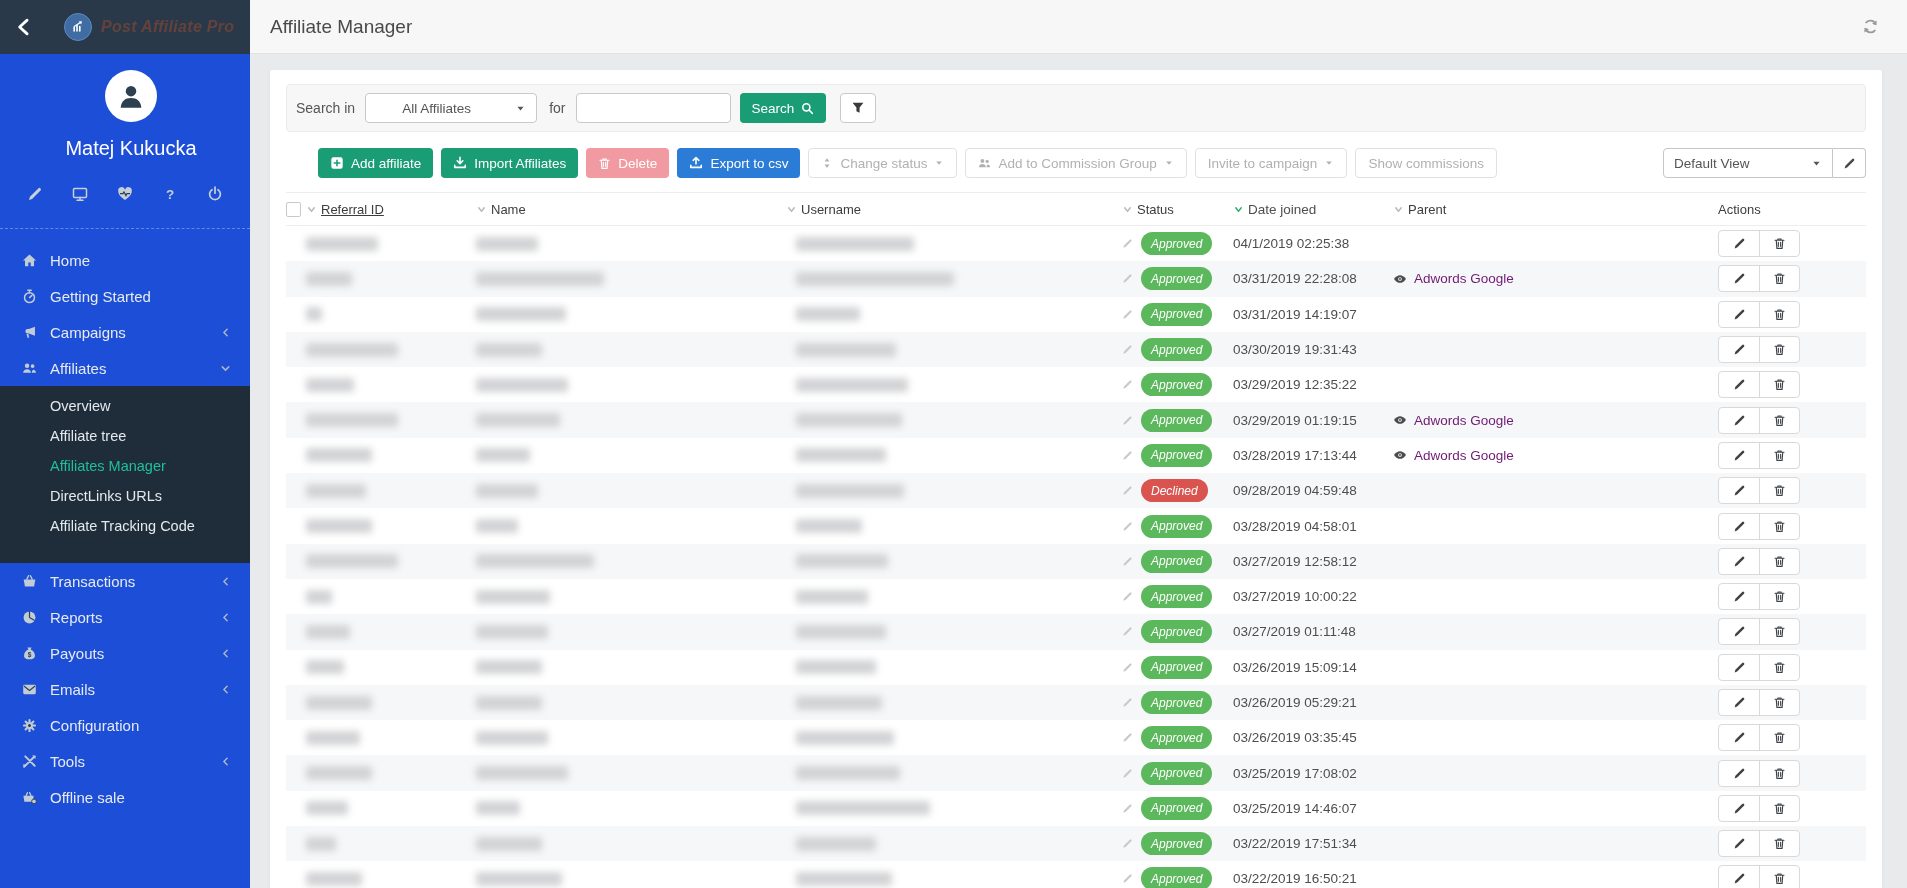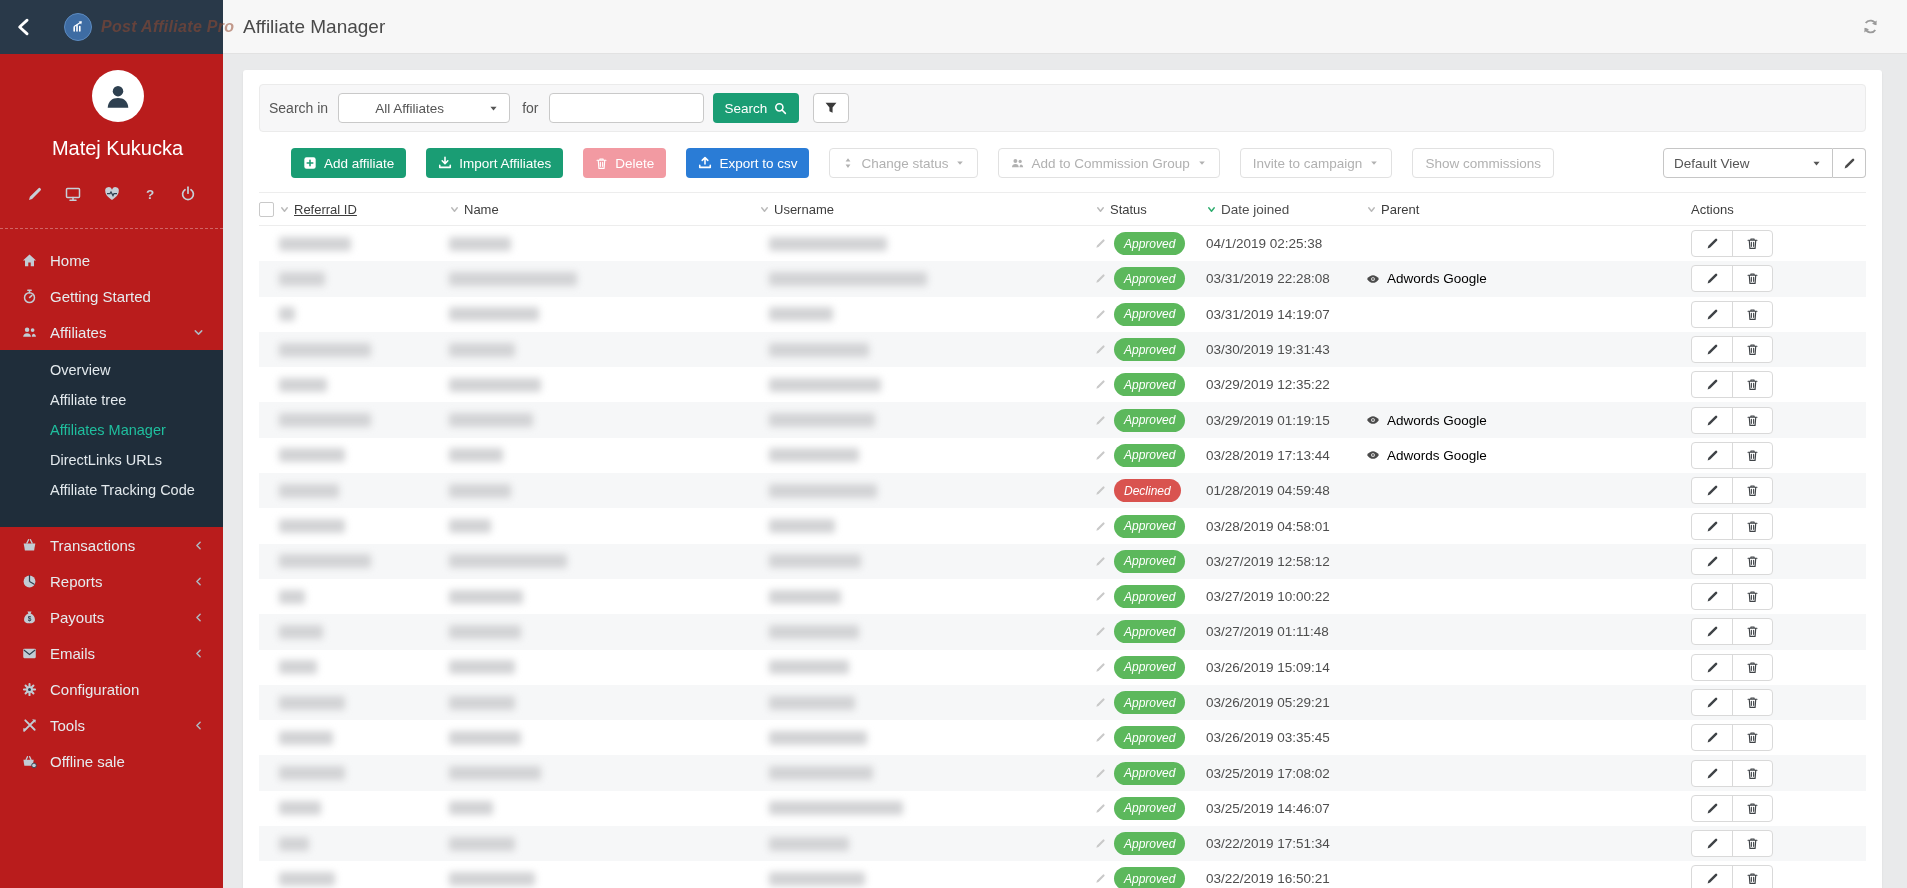--- a/index.html
+++ b/index.html
@@ -1,21 +1,21 @@
 <!DOCTYPE html>
 <html><head>
 <meta charset="utf-8">
 <style>
   * { box-sizing: border-box; margin: 0; padding: 0; }
   html, body { width: 1907px; height: 888px; overflow: hidden; }
   body { font-family: "Liberation Sans", sans-serif; background: #e9eaeb; }
   .app { display: flex; width: 100%; height: 100%; }
 
   
-  .sidebar { width: 223px; flex-shrink: 0; background: #b91c1c; color: #e6ebee; position: relative; }
+  .sidebar { width: 250px; flex-shrink: 0; background: #1d4ed8; color: #e6ebee; position: relative; }
   .side-top { height: 54px; background: #293949; display: flex; align-items: center; padding: 0 14px; }
   .back-ch { color: #fff; display: flex; cursor: pointer; }
   .logo-wrap { display: flex; align-items: center; margin-left: 30px; }
   .logo-circle { width: 28px; height: 28px; border-radius: 50%; background: #3e6ca3; border: 1px solid #5d8bc0; display: flex; align-items: center; justify-content: center; }
   .logo-text { margin-left: 9px; font-size: 16px; font-weight: bold; font-style: italic; color: rgba(150,75,50,.55); letter-spacing: .3px; white-space: nowrap; }
   .profile { text-align: center; padding-top: 16px; margin-left: 12px; }
   .avatar { width: 52px; height: 52px; border-radius: 50%; background: #fff; margin: 0 auto; display: flex; align-items: center; justify-content: center; color: #2e4050; }
   .user-name { margin-top: 14px; font-size: 20px; line-height: 24px; color: #fff; font-weight: 400; }
   .quick-icons { display: flex; justify-content: space-between; padding: 0 27px; margin-top: 26px; color: #c7d0d8; }
   .qi { display: flex; cursor: pointer; }
@@ -43,21 +43,21 @@
   .fake-select { height: 30px; background: #fff; border: 1px solid #c9c9c9; border-radius: 4px; display: flex; align-items: center; justify-content: space-between; padding: 0 10px; font-size: 13.5px; color: #555; cursor: pointer; }
   .scope-select { width: 172px; margin-left: 10px; padding-left: 36px; }
   .for-lbl { margin-left: 12px; }
   .search-input { width: 155px; height: 30px; margin-left: 10px; border: 1px solid #c9c9c9; border-radius: 4px; background: #fff; padding: 0 8px; font-size: 13.5px; color: #333; font-family: "Liberation Sans", sans-serif; }
   .btn { height: 30px; border: none; border-radius: 4px; padding: 0 12px; font-size: 13.5px; display: inline-flex; align-items: center; gap: 7px; cursor: pointer; font-family: "Liberation Sans", sans-serif; white-space: nowrap; }
   .btn-green { background: #1a9d74; color: #fff; }
   .btn-search { margin-left: 9px; }
   .btn-filter { width: 36px; height: 30px; margin-left: 14px; background: #fff; border: 1px solid #c9c9c9; border-radius: 4px; color: #3a3a3a; display: inline-flex; align-items: center; justify-content: center; cursor: pointer; }
 
   
-  .toolbar-row { display: flex; align-items: center; margin-top: 16px; gap: 20px; padding-left: 32px; }
+  .toolbar-row { display: flex; align-items: center; margin-top: 16px; gap: 8px; padding-left: 32px; }
   .btn-danger-dis { background: #f29aa2; color: #fff; cursor: default; }
   .btn-blue { background: #2a7cd6; color: #fff; }
   .btn-ghost { background: #fff; border: 1px solid #e1e1e1; color: #b1b1b1; cursor: default; }
   .btn-ghost .gico { color: #b1b1b1; }
   .view-group { margin-left: auto; display: flex; }
   .view-select { width: 170px; height: 30px; background: #fff; border: 1px solid #c6c6c6; border-radius: 4px 0 0 4px; display: flex; align-items: center; justify-content: space-between; padding: 0 10px; font-size: 13.5px; color: #555; cursor: pointer; }
   .view-edit { width: 33px; height: 30px; background: #fff; border: 1px solid #c6c6c6; border-left: none; border-radius: 0 4px 4px 0; display: flex; align-items: center; justify-content: center; color: #4a4a4a; cursor: pointer; }
 
   
   .table { margin-top: 14px; }
@@ -78,21 +78,21 @@
   .hc-status { width: 111px; }
   .trow { display: flex; align-items: center; height: 35.3px; }
   .trow.even { background: #f6f7f8; }
   .row-check { width: 14px; height: 14px; background: #e3e4e6; border-radius: 2px; filter: blur(1.5px); cursor: pointer; }
   .blob { height: 14px; border-radius: 2px; background: #d2d3d5; filter: blur(3.5px); }
   .edit-hint { color: #c9c9c9; display: flex; cursor: pointer; }
   .pill { display: inline-flex; align-items: center; justify-content: center; height: 23px; padding: 0 10px; border-radius: 12px; color: #fff; font-size: 12px; cursor: pointer; }
   .pill.approved { background: #5cb85c; }
   .pill.declined { background: #d9534f; }
   .parent-eye { color: #4a4a4a; display: flex; cursor: pointer; }
-  .parent-name { margin-left: 7px; font-size: 13.5px; color: #000000; }
+  .parent-name { margin-left: 7px; font-size: 13.5px; color: #701a75; }
   .act-group { display: inline-flex; height: 27px; background: #fff; border: 1px solid #d9d9d9; border-radius: 4px; overflow: hidden; }
   .act-btn { width: 40px; display: flex; align-items: center; justify-content: center; color: #3f4347; cursor: pointer; }
   .act-btn + .act-btn { border-left: 1px solid #d9d9d9; }
 </style>
 </head>
 <body>
 
 <div class="app">
 
   <aside class="sidebar">
@@ -170,20 +170,34 @@
               <circle cx="8" cy="9.2" r="5.3" fill="none" stroke="currentColor" stroke-width="1.6"></circle>
               <path d="M8 9.2 L10.6 6.8" stroke="currentColor" stroke-width="1.5" fill="none" stroke-linecap="round"></path>
               <path d="M6.2 1.4 H9.8 M8 1.4 V3.9" stroke="currentColor" stroke-width="1.6" fill="none" stroke-linecap="round"></path>
             </svg>
           </span>
           <span class="nav-label">Getting Started</span>
         </div>
         <div class="nav-item">
           <span class="nav-ic">
             <svg viewBox="0 0 16 16" width="15" height="15" style="display:block">
+              <path d="M13.8 1.8 V11.5 L7.3 9 H5.5 A2.4 2.4 0 0 1 5.5 4.3 H7.3 Z" fill="currentColor"></path>
+              <path d="M4.8 9.6 L5.9 13.6 H7.7 L6.8 9.6 Z" fill="currentColor"></path>
+            </svg>
+          </span>
+          <span class="nav-label">Campaigns</span>
+          <span class="nav-ch">
+            <svg viewBox="0 0 16 16" width="13" height="13" style="display:block">
+              <path d="M10 4 L6 8 L10 12" fill="none" stroke="currentColor" stroke-width="1.8" stroke-linecap="round" stroke-linejoin="round"></path>
+            </svg>
+          </span>
+        </div>
+        <div class="nav-item">
+          <span class="nav-ic">
+            <svg viewBox="0 0 16 16" width="15" height="15" style="display:block">
               <circle cx="5.4" cy="5" r="2.4" fill="currentColor"></circle>
               <path d="M1.2 12.6 c0-2.4 1.9-3.9 4.2-3.9 s4.2 1.5 4.2 3.9 Z" fill="currentColor"></path>
               <circle cx="11.3" cy="5.4" r="2" fill="currentColor"></circle>
               <path d="M10.4 12.6 c0-1.5.6-2.7 1.6-3.4 1.7.1 2.9 1.4 2.9 3.4 Z" fill="currentColor"></path>
             </svg>
           </span>
           <span class="nav-label">Affiliates</span>
           <span class="nav-ch">
             <svg viewBox="0 0 16 16" width="13" height="13" style="display:block">
               <path d="M4 6 L8 10 L12 6" fill="none" stroke="currentColor" stroke-width="1.8" stroke-linecap="round" stroke-linejoin="round"></path>
@@ -769,21 +783,21 @@
                   <div class="blob" style="margin-left:10px;width:108px"></div>
                 </div>
                 <div class="c-edit">
                   <span class="edit-hint">
                     <svg viewBox="0 0 16 16" width="11" height="11" style="display:block">
                       <path d="M2 14 L2.9 10.8 L11.3 2.4 a1.55 1.55 0 0 1 2.2 2.2 L5.1 13 Z" fill="currentColor"></path>
                     </svg>
                   </span>
                 </div>
                 <div class="c-status"><span class="pill declined">Declined</span></div>
-                <div class="c-date">01/28/2019 04:59:48</div>
+                <div class="c-date">09/28/2019 04:59:48</div>
                 <div class="c-parent"></div>
                 <div class="c-actions"><span class="act-group">
                     <span class="act-btn">
                       <svg viewBox="0 0 16 16" width="13" height="13" style="display:block">
                         <path d="M2 14 L2.9 10.8 L11.3 2.4 a1.55 1.55 0 0 1 2.2 2.2 L5.1 13 Z" fill="currentColor"></path>
                       </svg>
                     </span>
                     <span class="act-btn">
                       <svg viewBox="0 0 16 16" width="13" height="13" style="display:block">
                         <path d="M2.5 4 H13.5 M6 4 V2.5 H10 V4 M4 4 L4.8 14 H11.2 L12 4 M6.6 6.5 V11.5 M9.4 6.5 V11.5" fill="none" stroke="currentColor" stroke-width="1.4" stroke-linecap="round" stroke-linejoin="round"></path>

